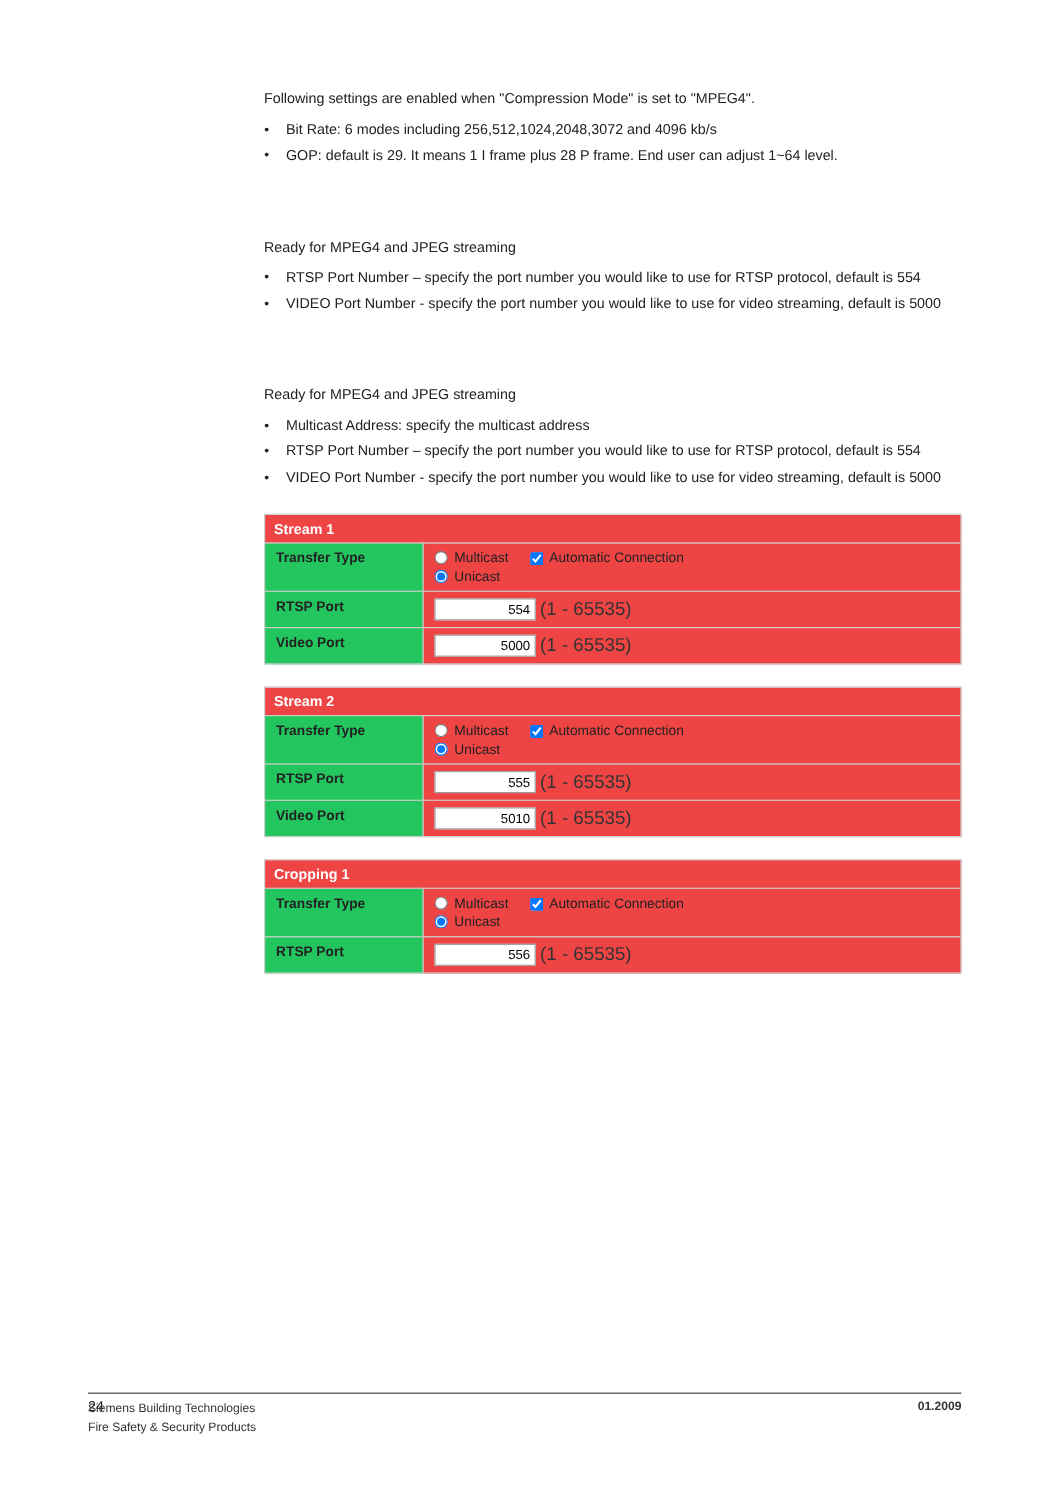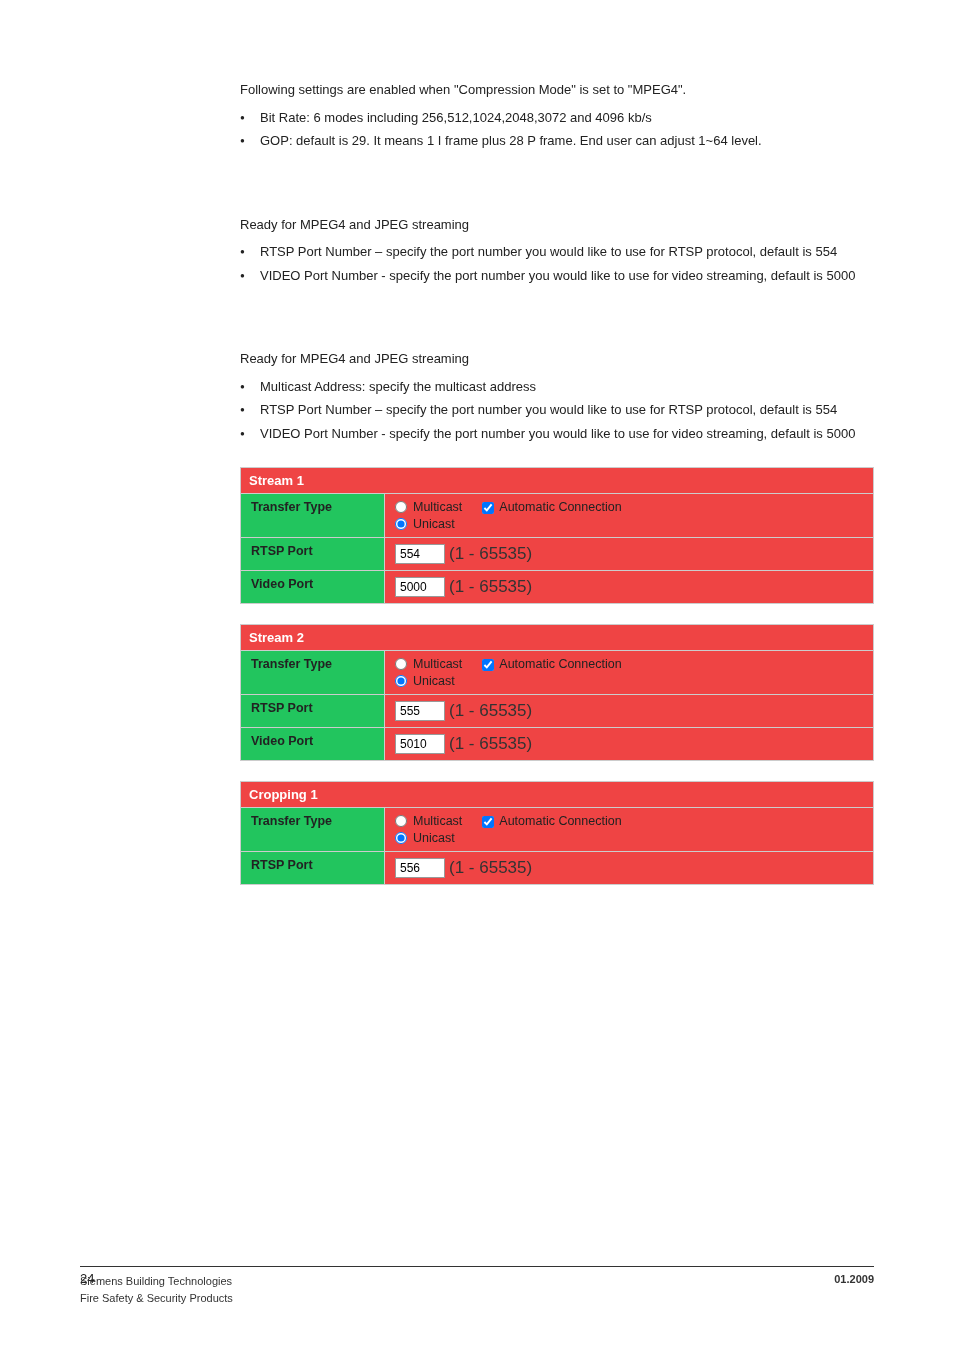--- a/index.html
+++ b/index.html
@@ -102,24 +102,25 @@
       width: 12px;
       height: 12px;
       cursor: pointer;
     }
     input[type="checkbox"] {
       width: 12px;
       height: 12px;
       cursor: pointer;
     }
     input[type="text"] {
-      width: 50px;
+      width: 92px;
       border: 1px solid #999;
       padding: 2px 4px;
       font-size: 12px;
+      text-align: right;
     }
     .port-hint {
       font-size: 17px;
       color: #333;
       margin-left: 4px;
     }
     .port-cell {
       display: flex;
       align-items: center;
     }

